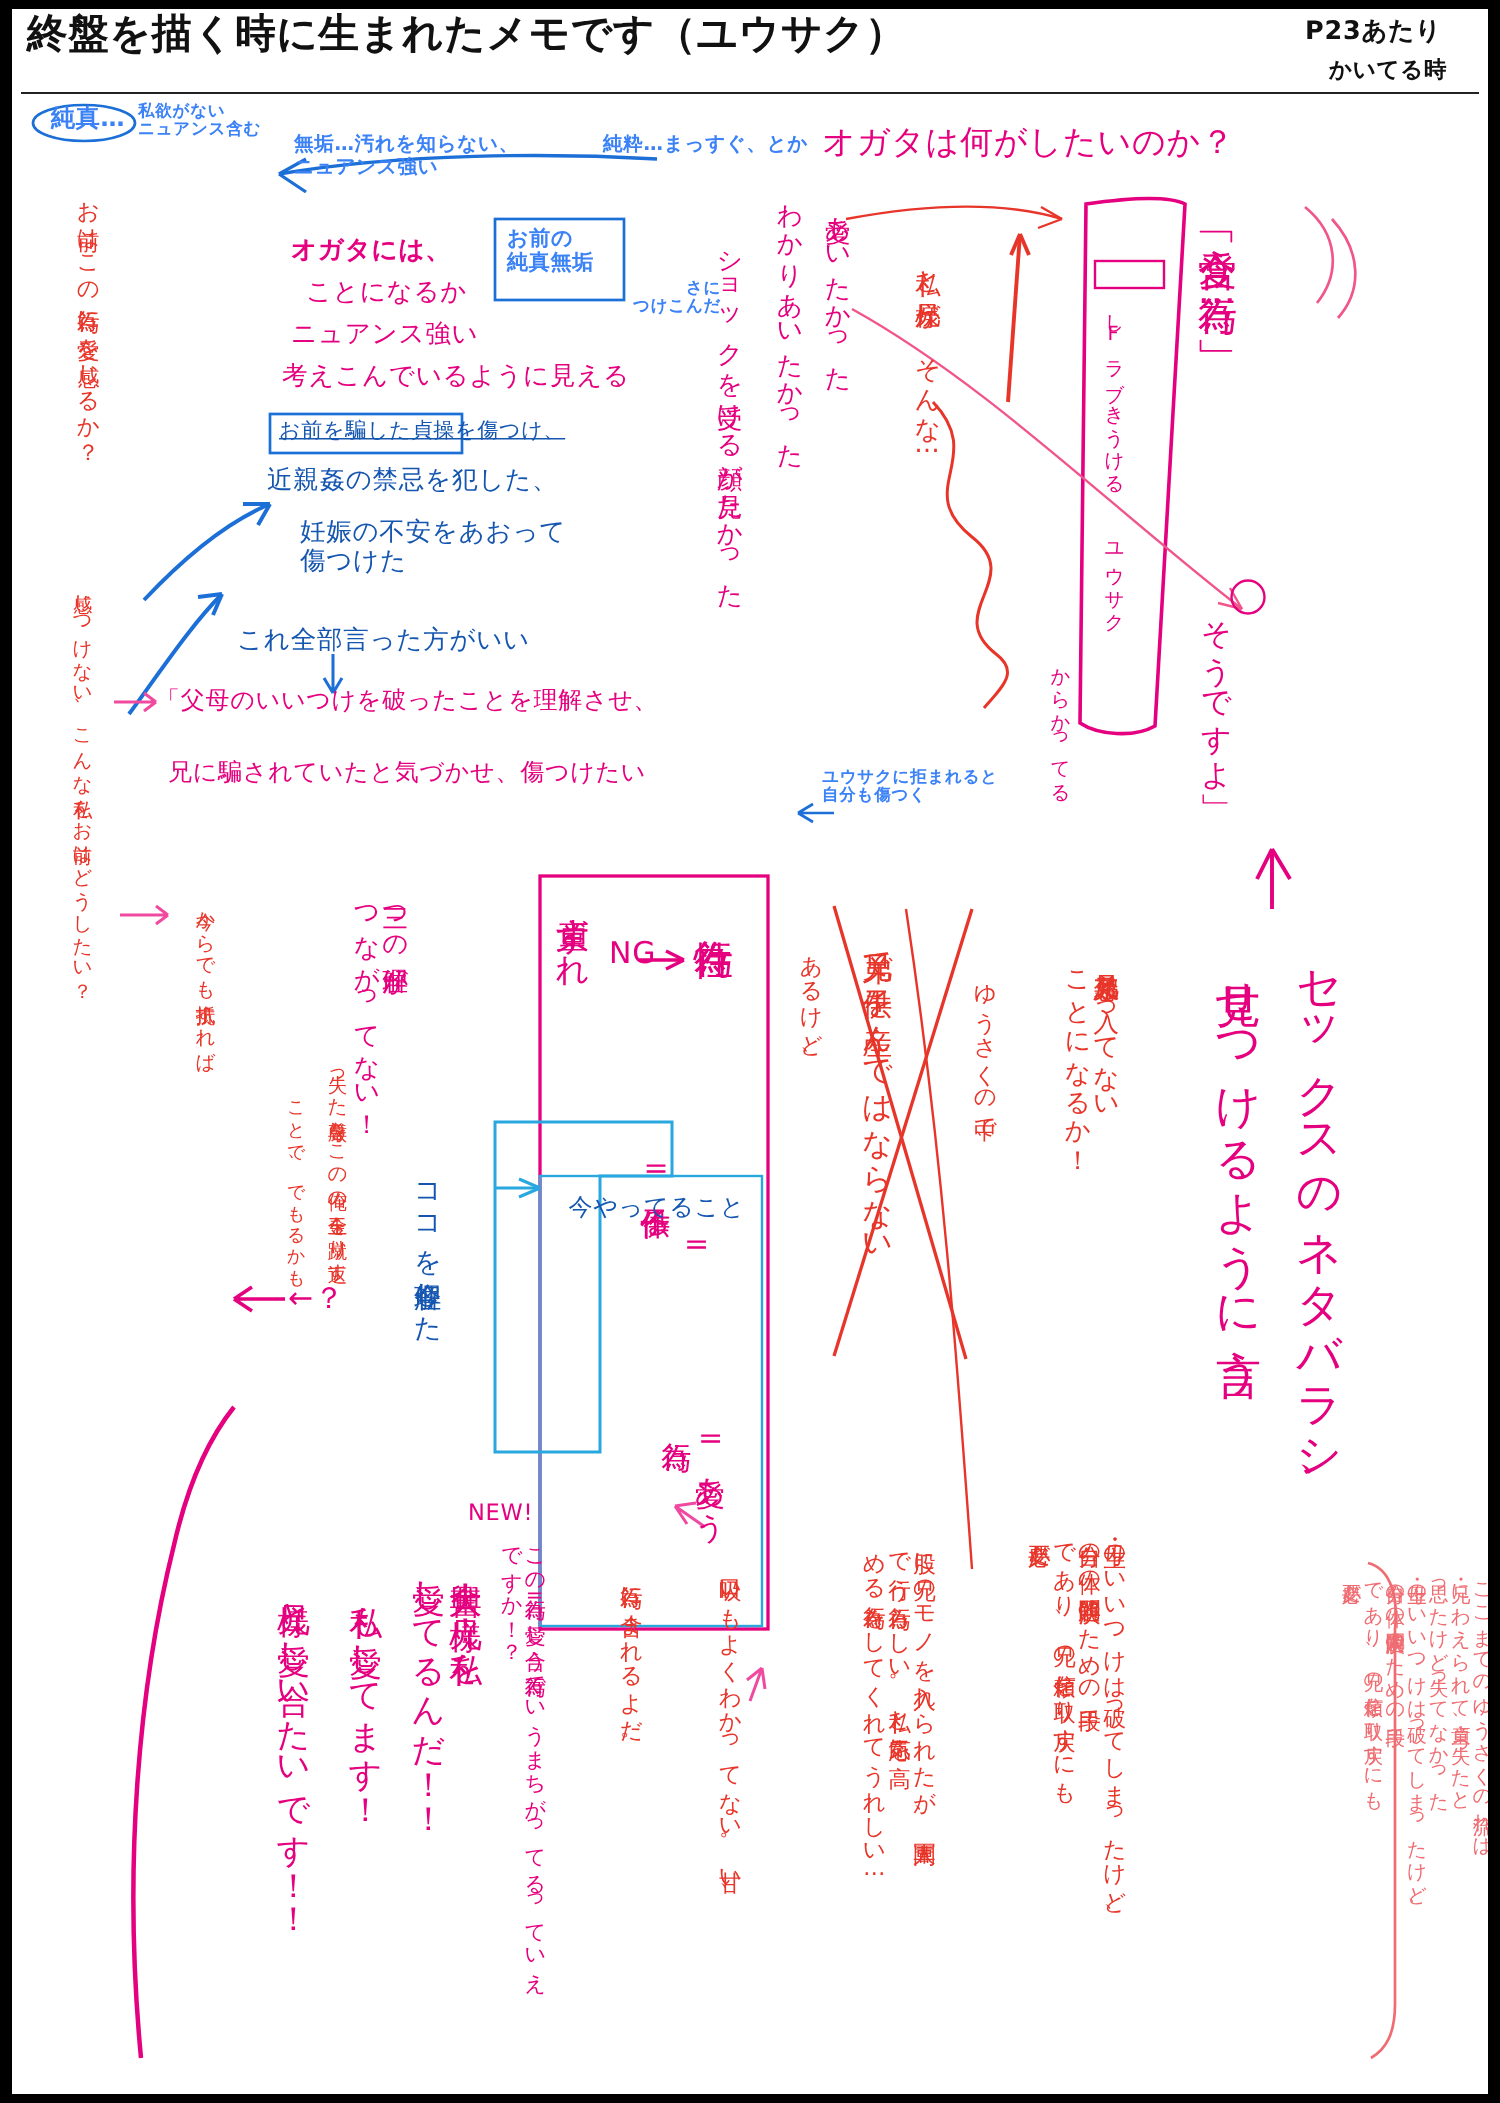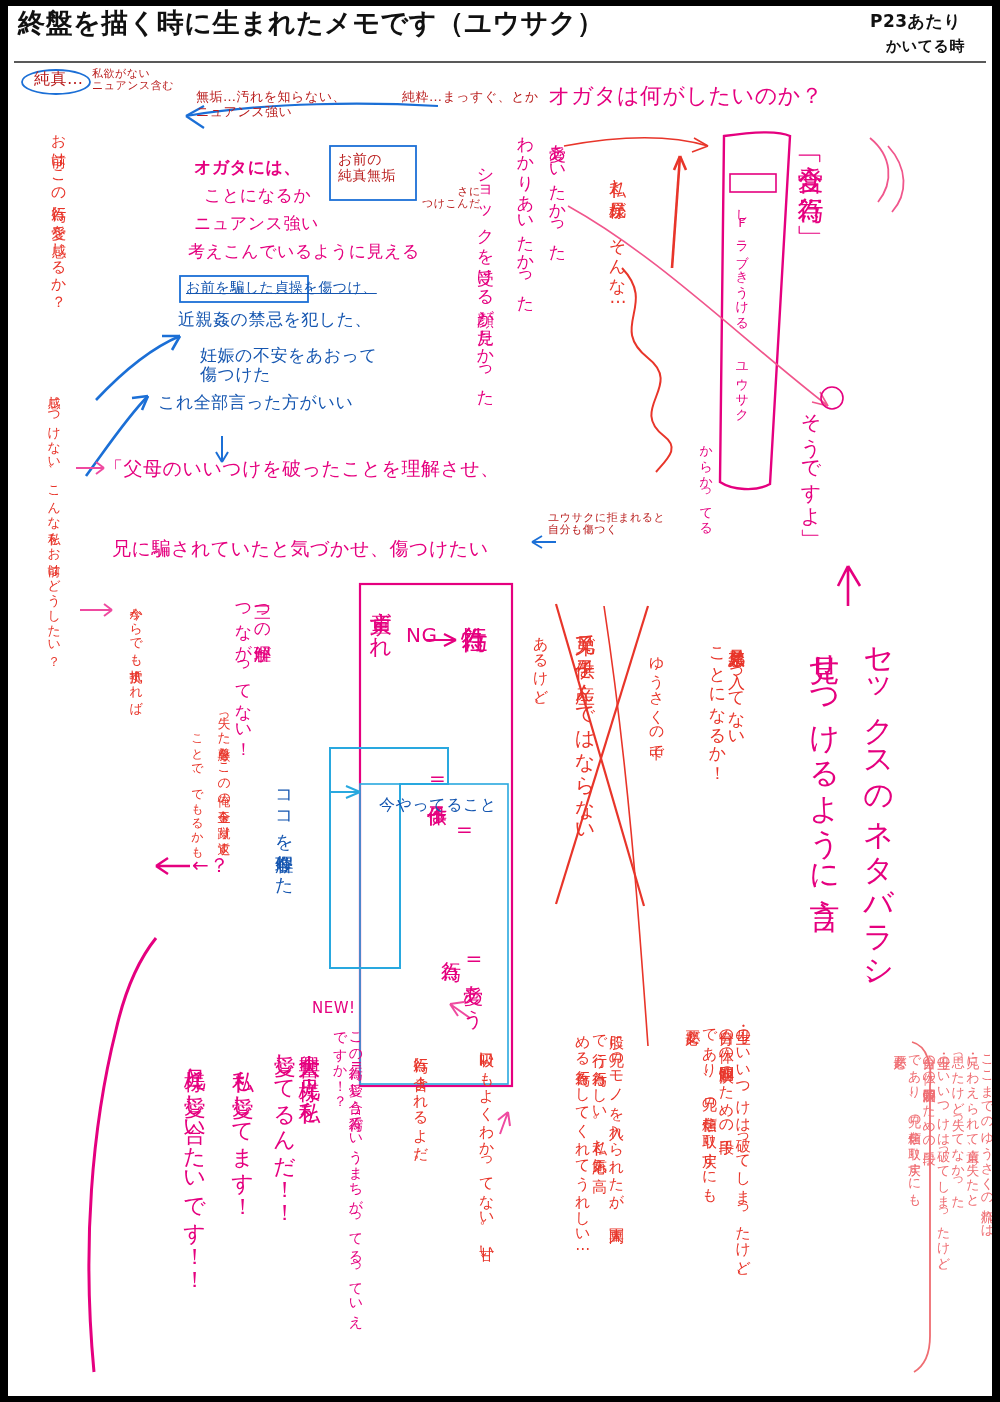--- a/index.html
+++ b/index.html
@@ -1,35 +1,35 @@
 <!DOCTYPE html>
 <html><head>
 <meta charset="utf-8">
 <style>
   html,body{margin:0;padding:0;background:#000;}
   body{width:1000px;height:1402px;overflow:hidden;font-family:"DejaVu Sans","Liberation Sans",sans-serif;}
   #sheet{position:absolute;left:8px;top:6px;width:984px;height:1390px;background:#ffffff;overflow:hidden;}
   .hw{position:absolute;white-space:pre;line-height:1.12;letter-spacing:0.5px;}
   .v{writing-mode:vertical-rl;text-orientation:upright;}
   .ttl{color:#111;font-size:27px;font-weight:600;}
-  .blue{color:#b91c1c;}
+  .blue{color:#3b82f6;font-weight:bold;}
   .dblue{color:#1556b0;}
   .mag{color:#e5007f;}
   .red{color:#e8352a;}
   .salmon{color:#ef6d72;}
   svg{position:absolute;left:0;top:0;overflow:visible;}
   .sm{font-size:11px;}
   .s12{font-size:12px;}
   .s13{font-size:13px;}
   .s14{font-size:14px;}
   .s15{font-size:15px;}
   .s16{font-size:16px;}
   .s17{font-size:17px;}
   .s18{font-size:18px;}
-  .s19{font-size:19px;}
+  .s19{font-size:16px;}
   .s20{font-size:20px;}
   .s22{font-size:22px;}
   .s26{font-size:26px;}
   .s30{font-size:30px;}
 </style>
 </head>
 <body>
 
 <div id="sheet">
 
@@ -134,24 +134,24 @@
 
   <div class="hw mag v s17" style="left:468px;top:150px;height:290px;">ショックを受ける顔が見たかった</div>
   <div class="hw mag v s17" style="left:540px;top:126px;height:130px;">愛あいたかった</div>
   <div class="hw mag v s17" style="left:508px;top:118px;height:220px;">わかりあいたかった</div>
   <div class="hw red v s17" style="left:600px;top:162px;height:160px;">私と兄様が、そんな…</div>
 
   <div class="hw dblue s14" style="left:178px;top:274px;text-decoration:underline;">お前を騙した貞操を傷つけ、</div>
   <div class="hw dblue s17" style="left:170px;top:304px;font-family:Liberation Serif, serif;">近親姦の禁忌を犯した、</div>
   <div class="hw dblue s17" style="left:192px;top:340px;">妊娠の不安をあおって
 傷つけた</div>
-  <div class="hw dblue s17" style="left:150px;top:388px;font-family:Liberation Mono, monospace;">これ全部言った方がいい</div>
+  <div class="hw dblue s17" style="left:150px;top:412px;">これ全部言った方がいい</div>
 
   <div class="hw mag s19" style="left:96px;top:452px;">「父母のいいつけを破ったことを理解させ、</div>
-  <div class="hw mag s19" style="left:104px;top:532px;">兄に騙されていたと気づかせ、傷つけたい</div>
+  <div class="hw mag s19" style="left:104px;top:500px;">兄に騙されていたと気づかせ、傷つけたい</div>
   <div class="hw blue sm" style="left:540px;top:506px;">ユウサクに拒まれると
 自分も傷つく</div>
 
   <div class="hw mag v s26" style="left:788px;top:140px;height:300px;">「愛合う行為…」</div>
   <div class="hw mag v s13" style="left:726px;top:194px;height:260px;">しFラブきうける  ユウサク</div>
   <div class="hw mag v s20" style="left:792px;top:394px;height:160px;">そうですよ」</div>
   <div class="hw mag v s13" style="left:690px;top:430px;height:130px;">からかってる</div>
 
   <div class="hw mag v s30" style="left:854px;top:620px;height:400px;">セックスのネタバラシ、</div>
   <div class="hw mag v s30" style="left:800px;top:628px;height:380px;">見せつけるように言う</div>

